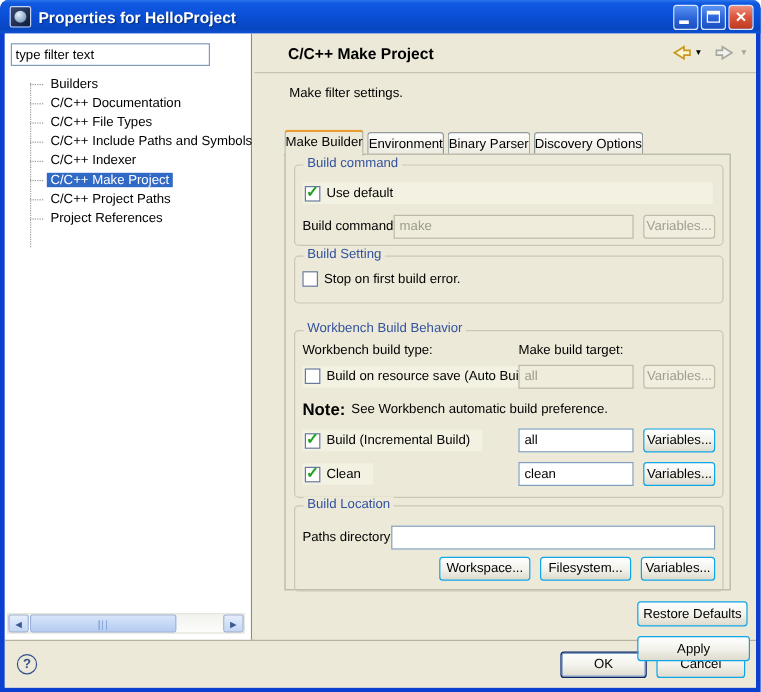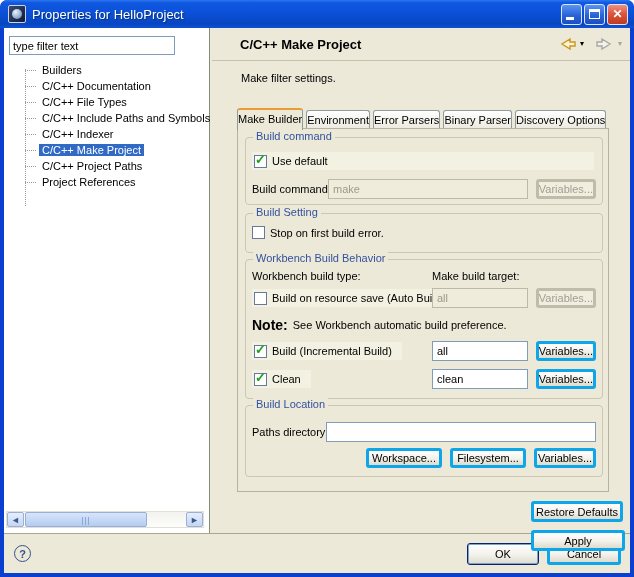--- a/index.html
+++ b/index.html
@@ -6,21 +6,21 @@
   *{box-sizing:border-box;font-family:"Liberation Sans",sans-serif;}
   .window{position:relative;width:634px;height:577px;background:#0a3fd0;border-radius:7px 7px 0 0;overflow:hidden;font-size:11px;color:#000;}
   
   .titlebar{position:absolute;top:0;left:0;right:0;height:28px;display:flex;align-items:center;
     background:linear-gradient(180deg,#2a76ef 0%,#1058e0 10%,#0b50d8 45%,#0846c0 86%,#0d52d8 100%);
     border-radius:7px 7px 0 0;padding:0 6px;}
   .app-icon{width:18px;height:18px;margin:0 6px 0 2px;border-radius:2px;background:linear-gradient(135deg,#3a4a72,#101a38);
     border:1px solid #c8d4ee;position:relative;flex-shrink:0;}
   .app-icon .globe{position:absolute;left:3px;top:3px;width:10px;height:10px;border-radius:50%;
     background:radial-gradient(circle at 35% 30%,#e8f2fc,#9ab4d0 55%,#5a7898);}
-  .title-text{color:#fff;font-weight:normal;font-size:13px;text-shadow:1px 1px 1px #05307e;flex:1;white-space:nowrap;}
+  .title-text{color:#fff;font-weight:bold;font-size:13px;text-shadow:1px 1px 1px #05307e;flex:1;white-space:nowrap;}
   .win-controls{display:flex;gap:2px;}
   .wbtn{width:21px;height:21px;border:1px solid #dce6fa;border-radius:3px;position:relative;cursor:default;}
   .wbtn.minb,.wbtn.maxb{background:linear-gradient(180deg,#5a94f2,#2a63d8 55%,#1b4fc0);}
   .wbtn.closeb{background:linear-gradient(180deg,#ee9180,#dd5740 45%,#c03a1e);}
   .min-glyph{position:absolute;left:4px;bottom:4px;width:8px;height:3px;background:#fff;}
   .max-glyph{position:absolute;left:4px;top:4px;width:11px;height:10px;border:1px solid #fff;border-top-width:3px;}
   .close-glyph{position:absolute;left:0;top:2px;width:100%;text-align:center;color:#fff;font-weight:bold;font-size:12px;}
   
   .frame-body{position:absolute;top:28px;left:4px;right:4px;bottom:4px;display:flex;flex-direction:column;background:#ece9d8;}
   .content-row{flex:1;display:flex;min-height:0;}
@@ -65,21 +65,21 @@
   .gtitle{position:absolute;top:-8px;left:7px;background:#ece9d8;padding:0 3px;color:#33529e;}
   .row{display:flex;align-items:center;}
   .flabel{white-space:nowrap;}
   .strip{display:inline-flex;align-items:center;background:#f3f1e2;height:18px;padding:0 10px 0 2px;white-space:nowrap;}
   .strip.full{display:flex;padding-right:0;margin-right:2px;}
   .cb{width:13px;height:13px;background:#fff;border:1px solid #67799a;margin-right:5px;flex-shrink:0;
     display:flex;align-items:center;justify-content:center;position:relative;}
   .cb .tick{color:#1ea21e;font-size:13px;font-weight:bold;line-height:10px;margin-top:-2px;}
   .tfield{height:20px;border:1px solid #7f9db9;background:#fff;padding:2px 4px;line-height:15px;white-space:nowrap;overflow:hidden;}
   .tfield.dis{border-color:#bdb9a7;background:#efecdc;color:#9c9a8a;}
-  .xpbtn{display:inline-flex;align-items:center;justify-content:center;height:20px;border:3px solid #0ea5e9;border-radius:3px;
+  .xpbtn{display:inline-flex;align-items:center;justify-content:center;height:20px;border:1px solid #0ea5e9;border-radius:3px;
     background:linear-gradient(180deg,#ffffff,#f2f1ea 55%,#dedbcd);font-size:11px;white-space:nowrap;cursor:default;}
   .xpbtn.dis{border-color:#c0bcaa;color:#a09e90;background:#f1eee0;}
   .wb-left{width:180px;flex-shrink:0;}
   .note-b{font-weight:bold;font-size:14px;margin-right:5px;}
   
   .apply-row{position:absolute;top:473px;right:5px;display:flex;gap:8px;flex-direction:column;}
   .apply-row .xpbtn{height:21px;}
   
   .bottom-bar{height:40px;border-top:1px solid #a9a592;display:flex;align-items:center;padding:0 9px 0 10px;background:#ece9d8;}
   .help-icon{width:17px;height:17px;border-radius:50%;border:1px solid #33518e;color:#33518e;font-weight:bold;font-size:11px;
@@ -153,21 +153,20 @@
             </svg>
             <span class="drop-tri dis">▾</span>
           </span>
         </div>
 
         <div class="page-desc">Make filter settings.</div>
 
         <div class="tabs">
           <span class="tab selected">Make Builder</span>
           <span class="tab">Environment</span>
-          <span class="tab">Error Parsers</span>
           <span class="tab">Binary Parser</span>
           <span class="tab">Discovery Options</span>
         </div>
 
         <div class="tab-pane">
 
           <div class="group" style="height:68px">
             <span class="gtitle">Build command</span>
             <div class="strip full">
               <span class="cb checked">
@@ -183,21 +182,21 @@
           </div>
 
           <div class="group" style="height:40px;padding-top:12px">
             <span class="gtitle">Build Setting</span>
             <div class="row">
               <span class="cb"></span>
               <span>Stop on first build error.</span>
             </div>
           </div>
 
-          <div class="group" style="height:140px;margin-top:6px;padding-top:10px">
+          <div class="group" style="height:140px;margin-top:22px;padding-top:10px">
             <span class="gtitle">Workbench Build Behavior</span>
             <div class="row">
               <span class="flabel wb-left">Workbench build type:</span>
               <span class="flabel">Make build target:</span>
             </div>
             <div class="row" style="margin-top:6px">
               <span class="wb-left"><span class="strip">
                 <span class="cb"></span>
                 <span>Build on resource save (Auto Build)</span>
               </span></span>

